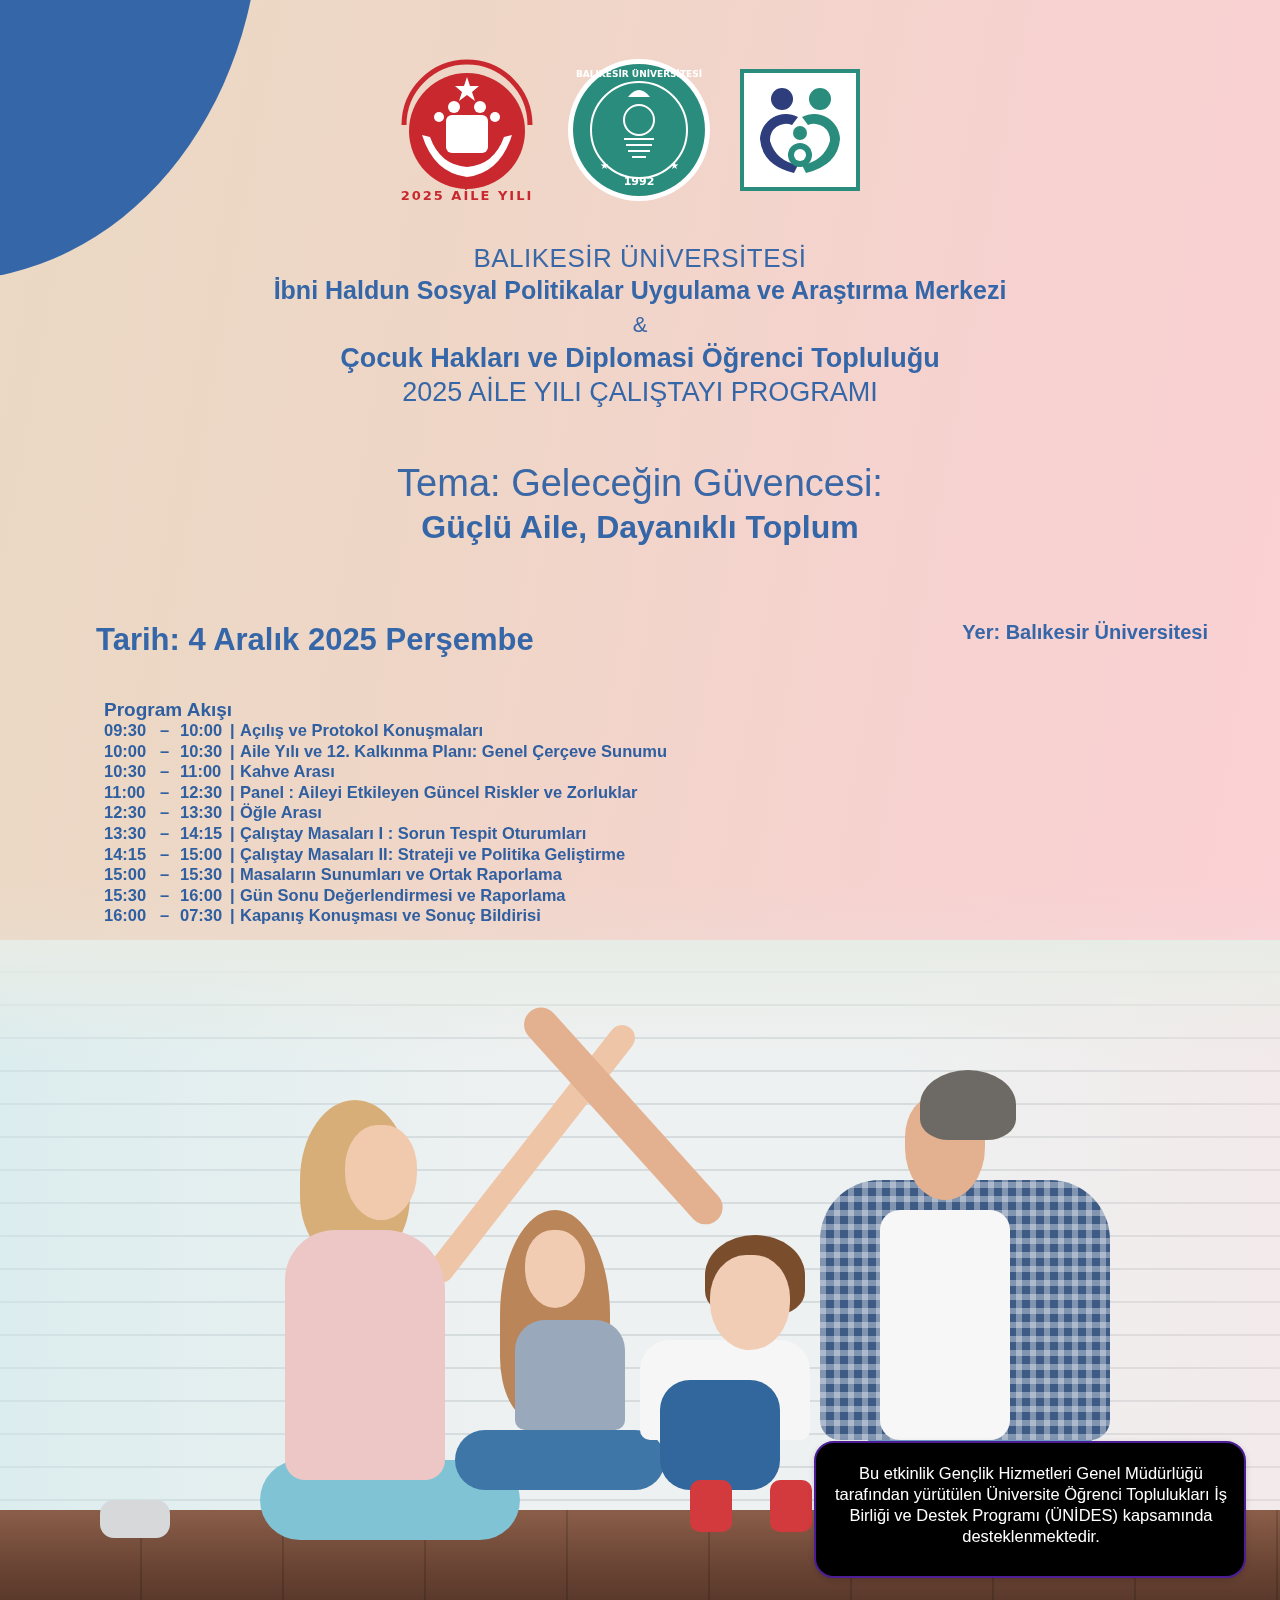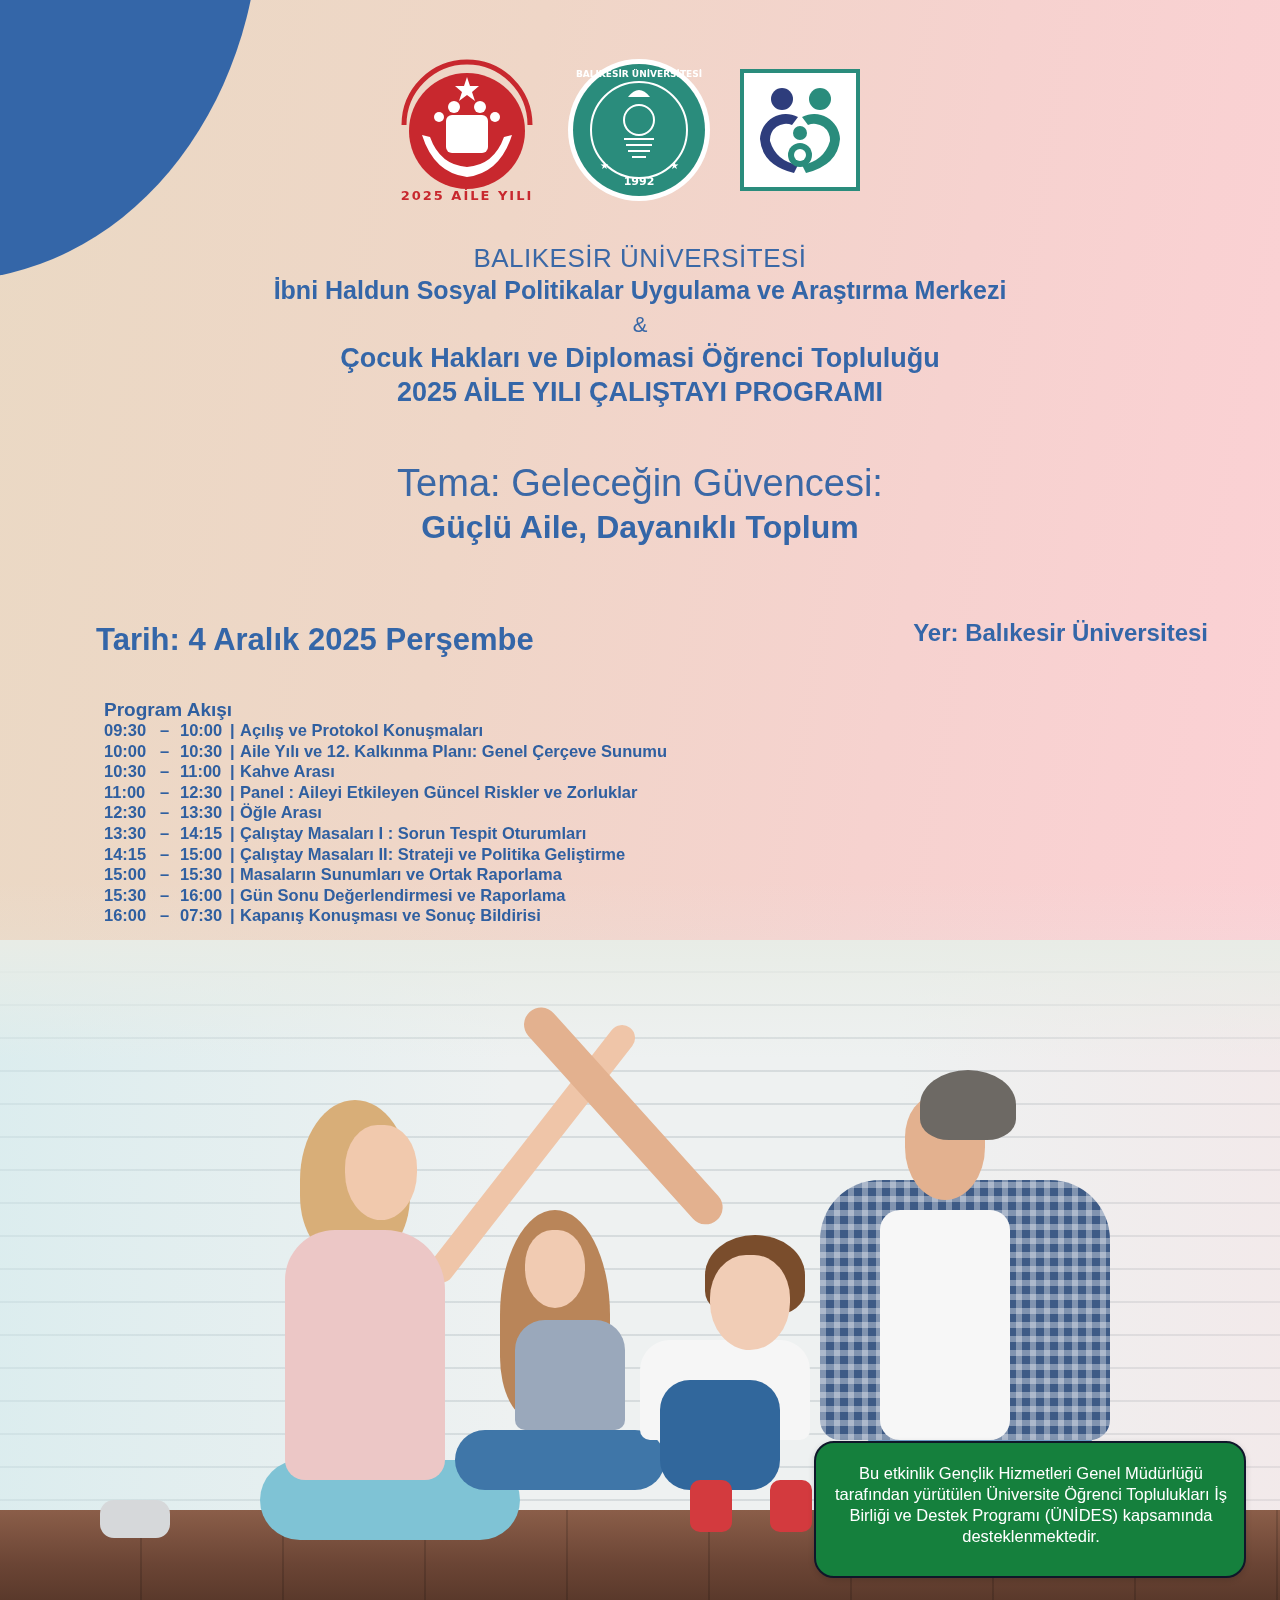--- a/index.html
+++ b/index.html
@@ -23,26 +23,26 @@
     .logo { position: absolute; }
     .logo-aile { left: 394px; top: 0; width: 146px; height: 150px; }
     .logo-uni { left: 566px; top: 2px; width: 146px; height: 146px; }
     .logo-family { left: 740px; top: 14px; width: 120px; height: 122px; }
 
     .center-block { position: absolute; left: 0; width: 1280px; text-align: center; }
     .univ-name { top: 243px; font-size: 26px; letter-spacing: 0.5px; color: #3a68a6; }
     .center-name { top: 276px; font-size: 25px; font-weight: bold; color: #3466a8; }
     .amp { top: 312px; font-size: 22px; color: #3a68a6; }
     .society-name { top: 343px; font-size: 27px; font-weight: bold; color: #3466a8; }
-    .program-title { top: 377px; font-size: 27px; font-weight: bold; color: #3466a8; }
+    .program-title { top: 377px; font-size: 27px; font-weight: normal; color: #3466a8; }
     .theme-line1 { top: 462px; font-size: 38px; color: #3a68a6; }
     .theme-line2 { top: 509px; font-size: 32px; font-weight: bold; color: #3466a8; }
 
     .date { position: absolute; left: 96px; top: 622px; font-size: 31px; font-weight: bold; color: #3466a8; }
-    .venue { position: absolute; right: 72px; top: 617px; text-align: left; font-size: 24px; font-weight: bold; color: #3466a8; line-height: 31px; }
+    .venue { position: absolute; right: 72px; top: 617px; text-align: left; font-size: 20px; font-weight: bold; color: #3466a8; line-height: 31px; }
 
     .program { position: absolute; left: 104px; top: 700px; color: #2f5fa0; }
     .program-heading { font-size: 19px; font-weight: bold; line-height: 20px; }
     .program-row { display: flex; font-size: 16.5px; font-weight: bold; line-height: 20.6px; white-space: nowrap; }
     .program-row .t-start { width: 56px; }
     .program-row .t-dash { width: 20px; }
     .program-row .t-end { width: 50px; text-align: left; }
     .program-row .t-sep { width: 10px; }
 
     
@@ -89,21 +89,21 @@
     
     .b-hair { left: 705px; top: 295px; width: 100px; height: 80px; background: #7a4d2c; border-radius: 50% 50% 30% 30%; }
     .b-face { left: 710px; top: 315px; width: 80px; height: 95px; background: #f1cdb6; border-radius: 45% 45% 50% 50%; }
     .b-top { left: 640px; top: 400px; width: 170px; height: 100px; background: #f6f6f6; border-radius: 30px 30px 10px 10px; }
     .b-legs { left: 660px; top: 440px; width: 120px; height: 110px; background: #31679c; border-radius: 30px; }
     .b-shoe1 { left: 690px; top: 540px; width: 42px; height: 52px; background: #d33a3e; border-radius: 10px; }
     .b-shoe2 { left: 770px; top: 540px; width: 42px; height: 52px; background: #d33a3e; border-radius: 10px; }
 
     .notice {
       position: absolute; left: 814px; top: 1441px; width: 432px; height: 137px;
-      background: #15803d; border: 2px solid #0f172a; border-radius: 20px;
+      background: #000000; border: 2px solid #4c1d95; border-radius: 20px;
       color: #ffffff; text-align: center; font-size: 16.5px; line-height: 21px;
       padding: 20px 14px 0 16px;
       box-shadow: 0 2px 6px rgba(0,0,0,0.15);
     }
   </style>
 </head>
 <body>
 
 <div class="corner-blob"></div>
 

